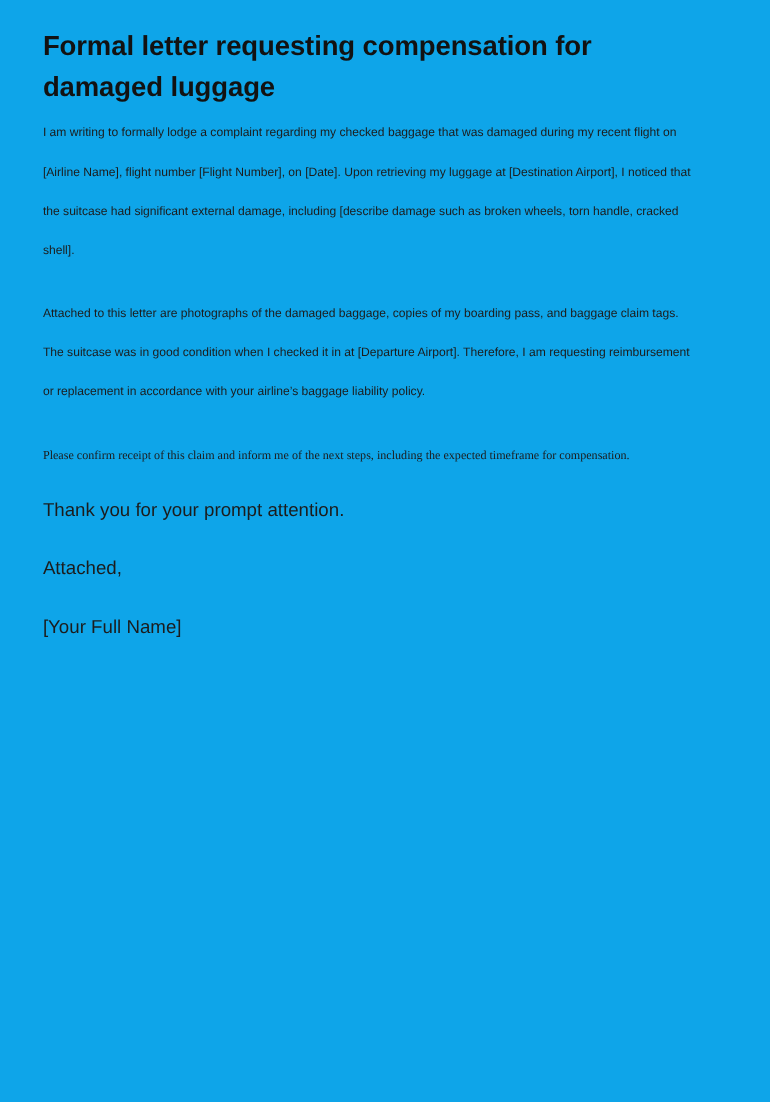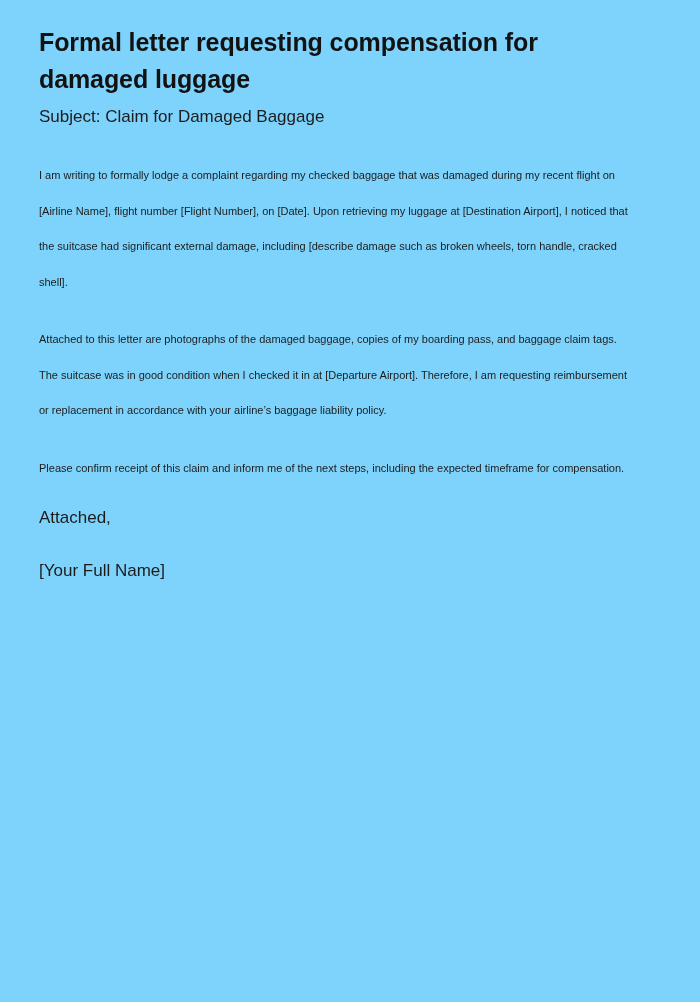--- a/index.html
+++ b/index.html
@@ -12,21 +12,21 @@
     width: 700px;
     min-height: 1002px;
     font-family: "Liberation Sans", sans-serif;
     color: #1c1c1c;
     -webkit-font-smoothing: antialiased;
   }
 
   .document {
     width: 700px;
     min-height: 1002px;
-    background: #7dd3fc;
+    background: #0ea5e9;
     box-sizing: border-box;
     padding: 24px 62px 20px 39px;
   }
 
   .doc-title {
     font-family: "Liberation Sans Narrow", "Liberation Sans", sans-serif;
     font-size: 25px;
     font-weight: bold;
     line-height: 37px;
     letter-spacing: -0.1px;
@@ -52,20 +52,21 @@
   .body-paragraph {
     font-size: 11px;
     line-height: 35.5px;
     color: #1c1c1c;
     margin: 0 0 22px 0;
     max-width: 600px;
   }
 
   .body-paragraph.short {
     margin-bottom: 19px;
+    font-family: Liberation Serif, serif;
   }
 
   .closing-line {
     font-size: 17px;
     line-height: 26px;
     color: #1c1c1c;
     margin: 0 0 27px 0;
   }
 
   .signature-name {
@@ -75,27 +76,27 @@
     margin: 0;
   }
 </style>
 </head>
 <body>
 
 <div class="document">
 
   <h1 class="doc-title">Formal letter requesting compensation for damaged luggage</h1>
 
-  <p class="subject-line">Subject: Claim for Damaged Baggage</p>
 
 
   <p class="body-paragraph">I am writing to formally lodge a complaint regarding my checked baggage that was damaged during my recent flight on [Airline Name], flight number [Flight Number], on [Date]. Upon retrieving my luggage at [Destination Airport], I noticed that the suitcase had significant external damage, including [describe damage such as broken wheels, torn handle, cracked shell].</p>
 
   <p class="body-paragraph">Attached to this letter are photographs of the damaged baggage, copies of my boarding pass, and baggage claim tags. The suitcase was in good condition when I checked it in at [Departure Airport]. Therefore, I am requesting reimbursement or replacement in accordance with your airline’s baggage liability policy.</p>
 
   <p class="body-paragraph short">Please confirm receipt of this claim and inform me of the next steps, including the expected timeframe for compensation.</p>
 
+  <p class="closing-line">Thank you for your prompt attention.</p>
 
   <p class="closing-line">Attached,</p>
 
   <p class="signature-name">[Your Full Name]</p>
 
 </div>
 
 </body></html>

